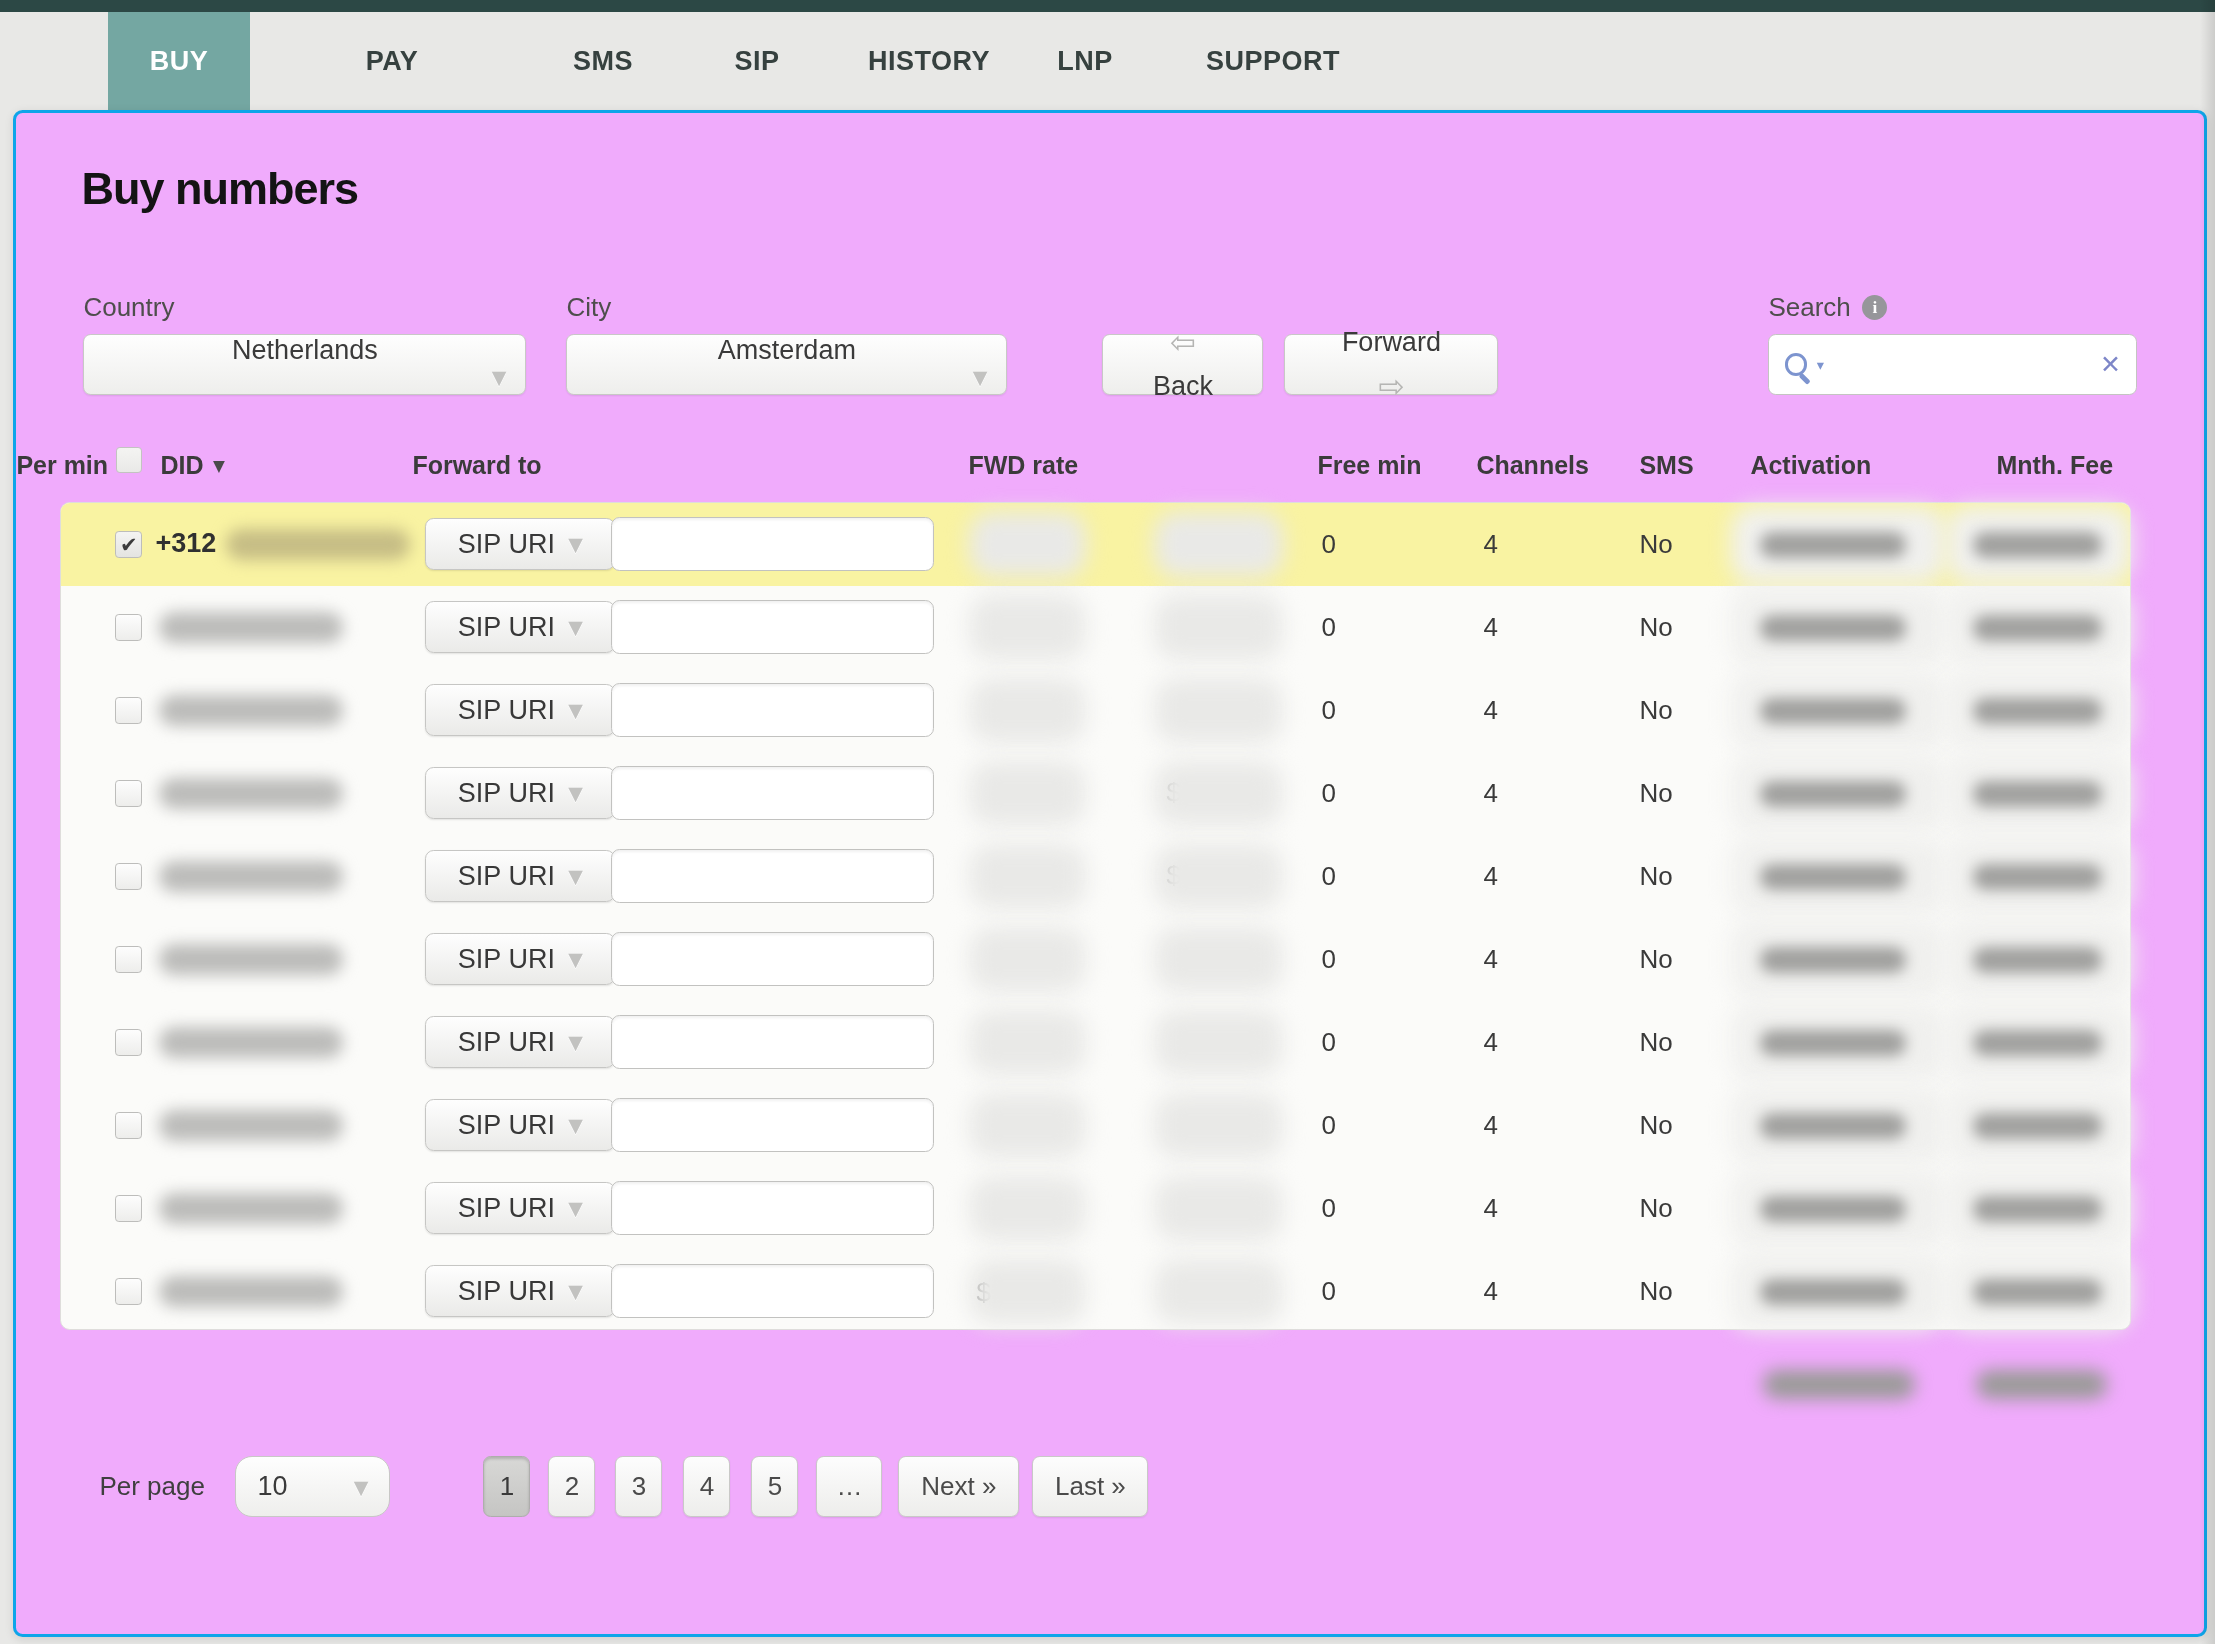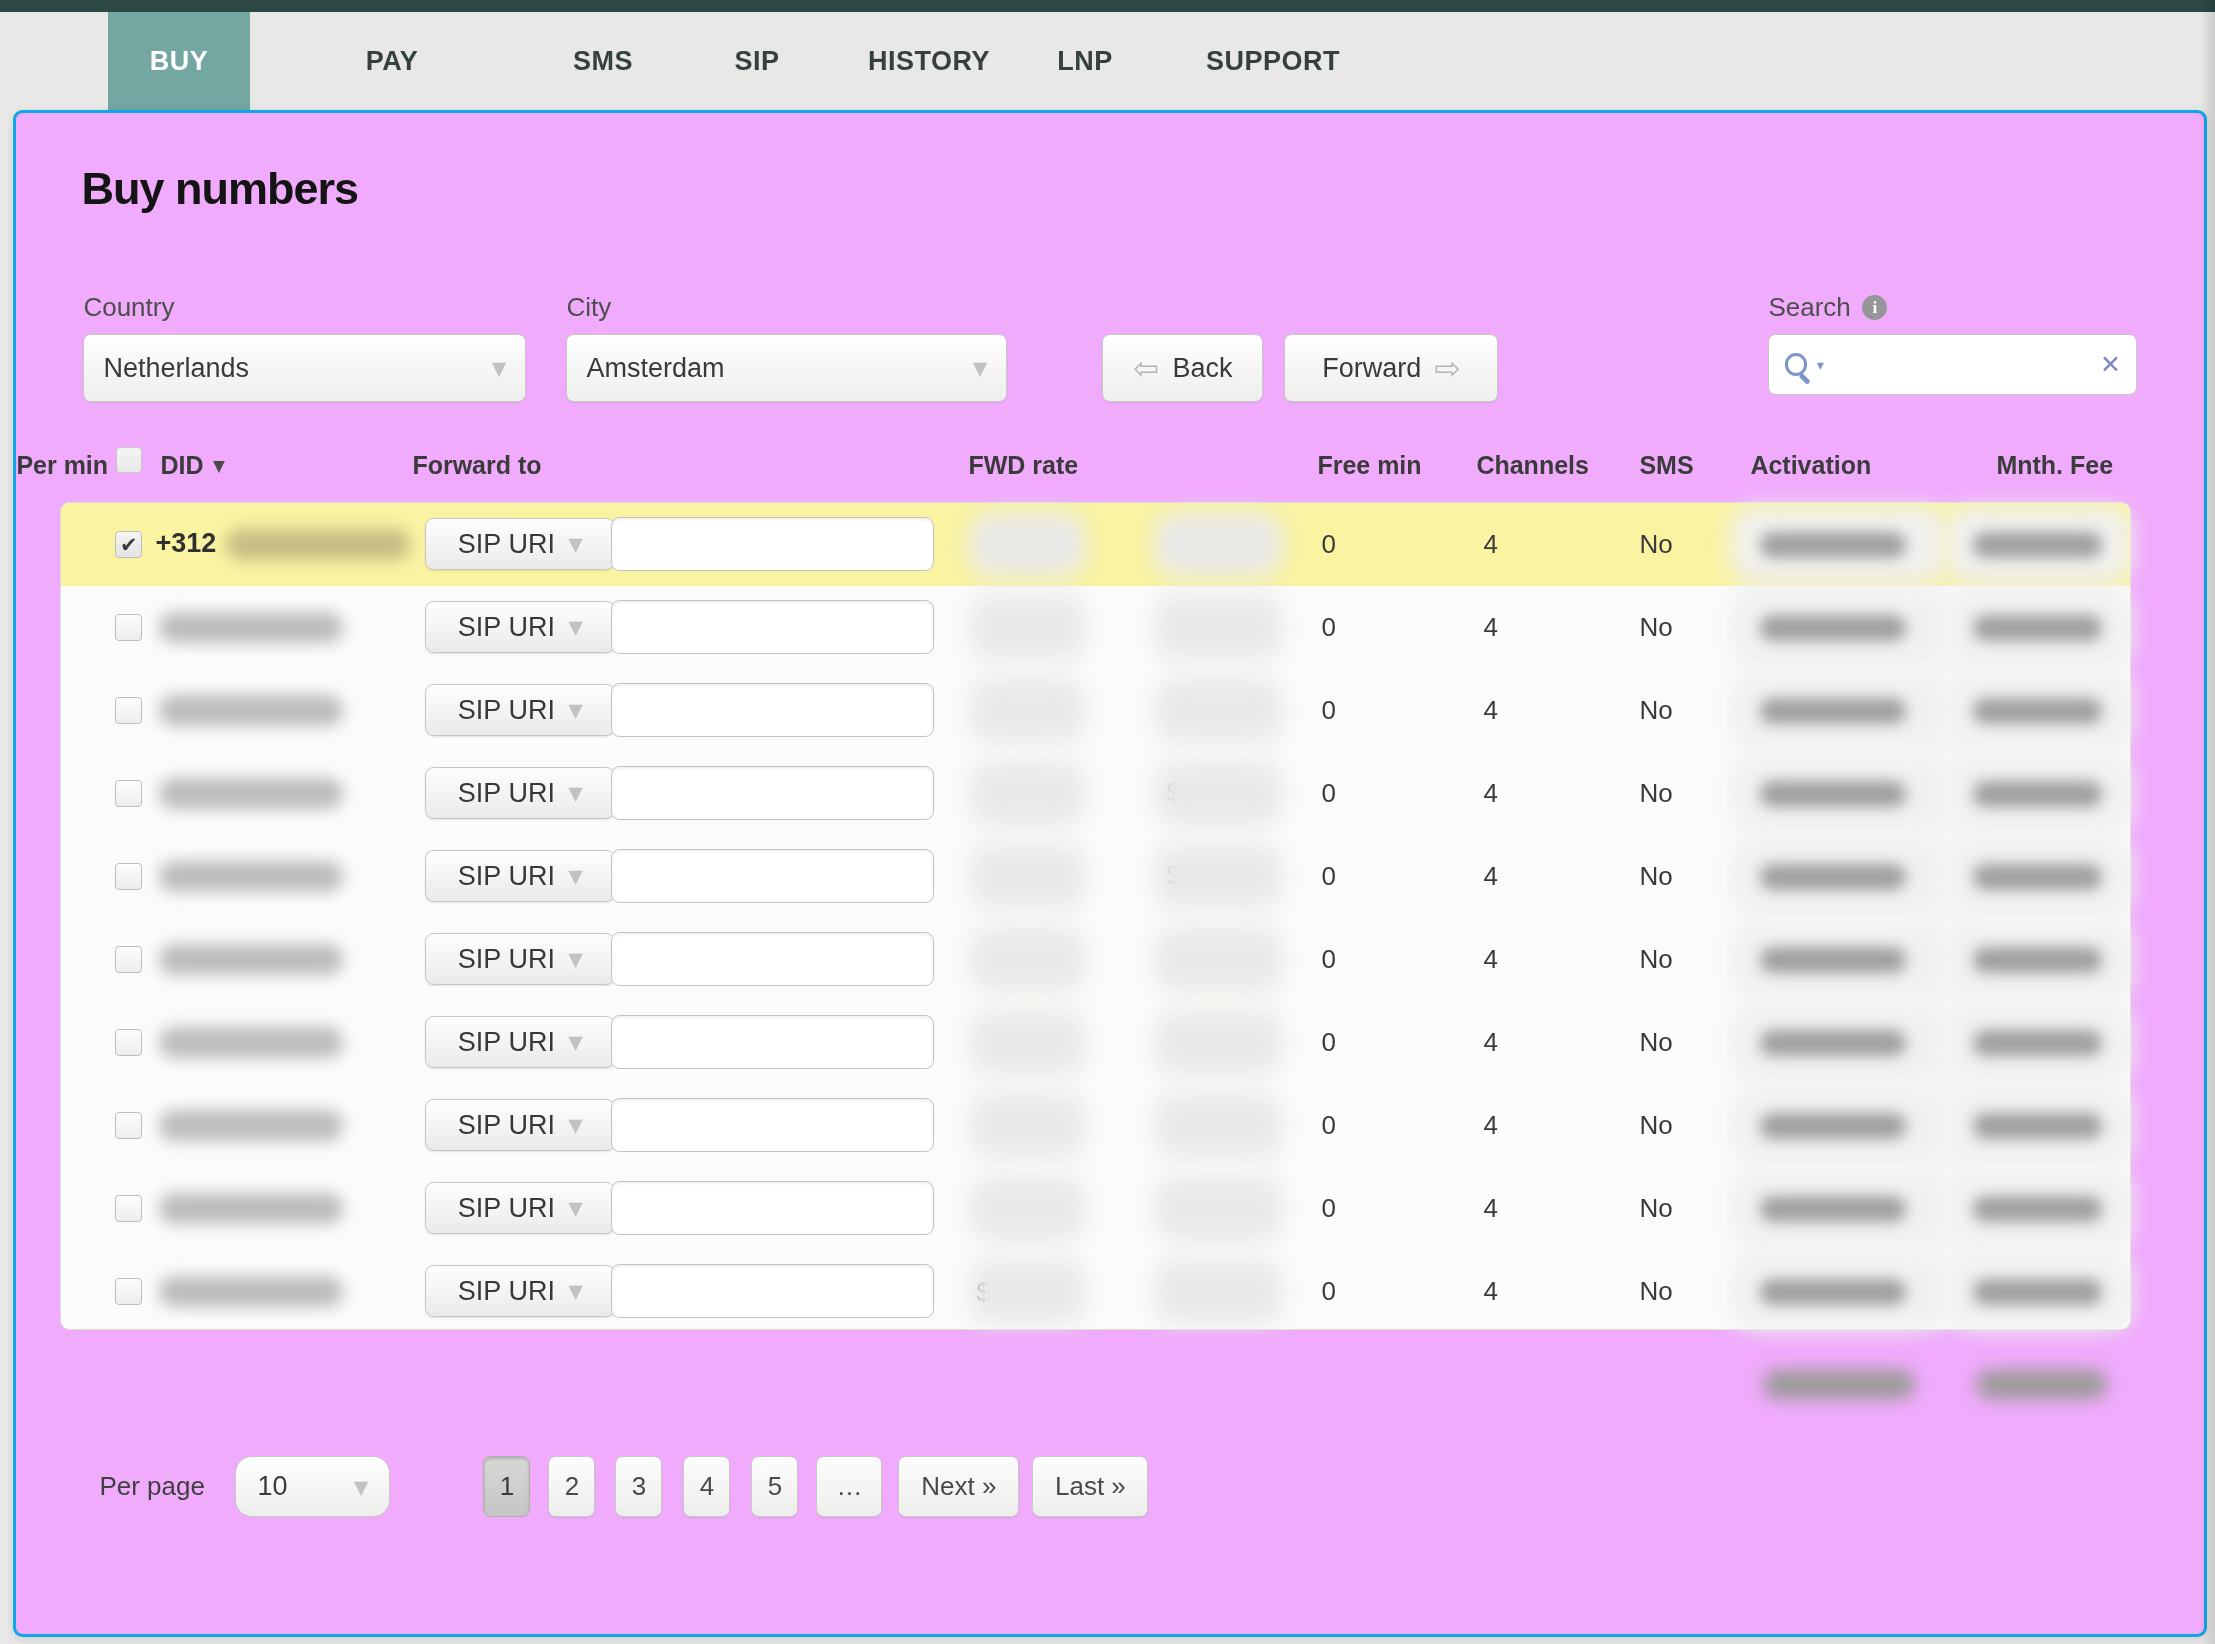--- a/index.html
+++ b/index.html
@@ -31,25 +31,25 @@
     background:#f0abfc;border:3px solid #0ea5e9;border-radius:9.6px;
     box-shadow:0 2.9px 9.6px rgba(0,0,0,0.10);}
   .page-title{position:absolute;left:65px;top:50px;font-size:45px;font-weight:700;
     color:#141414;letter-spacing:-1px;}
   
   .f-label{position:absolute;top:179px;font-size:26px;color:#4e4e4c;display:flex;align-items:center;gap:11.5px;}
   .lab-country{left:67px;} .lab-city{left:550px;} .lab-search{left:1752px;}
   .info-icon{display:inline-flex;width:25px;height:25px;border-radius:50%;
     background:#96969a;color:#fff;font-weight:700;font-size:17.3px;
     align-items:center;justify-content:center;font-family:"Liberation Serif",serif;}
-  .selectbox,.btn{position:absolute;top:221px;height:68px;box-sizing:border-box;
+  .selectbox,.btn{position:absolute;top:221px;height:61px;box-sizing:border-box;
     border:1px solid #c8c8c6;border-radius:7.7px;
     background:linear-gradient(#fefefe,#eeeeec);
     box-shadow:0 1px 1.9px rgba(0,0,0,0.08);
-    display:flex;align-items:center;font-size:27px;color:#3a3a3a;cursor:pointer;}
+    display:flex;align-items:center;font-size:27px;color:#3a3a3a;cursor:pointer;flex-direction:column;}
   .selectbox{padding:0 19px;}
   .sel-country{left:67px;width:443px;}
   .sel-city{left:550px;width:441px;}
   .tri{color:#c2c2c0;font-size:19px;text-shadow:0 1px 0 #fff;
     font-family:"DejaVu Sans",sans-serif;}
   .selectbox .tri{margin-left:auto;}
   .btn{justify-content:center;gap:13.4px;}
   .btn-back{left:1086px;width:161px;}
   .btn-forward{left:1268px;width:214px;}
   .nav-arrow{color:#b5b5b3;font-size:31px;font-family:"DejaVu Sans",sans-serif;line-height:1;}

